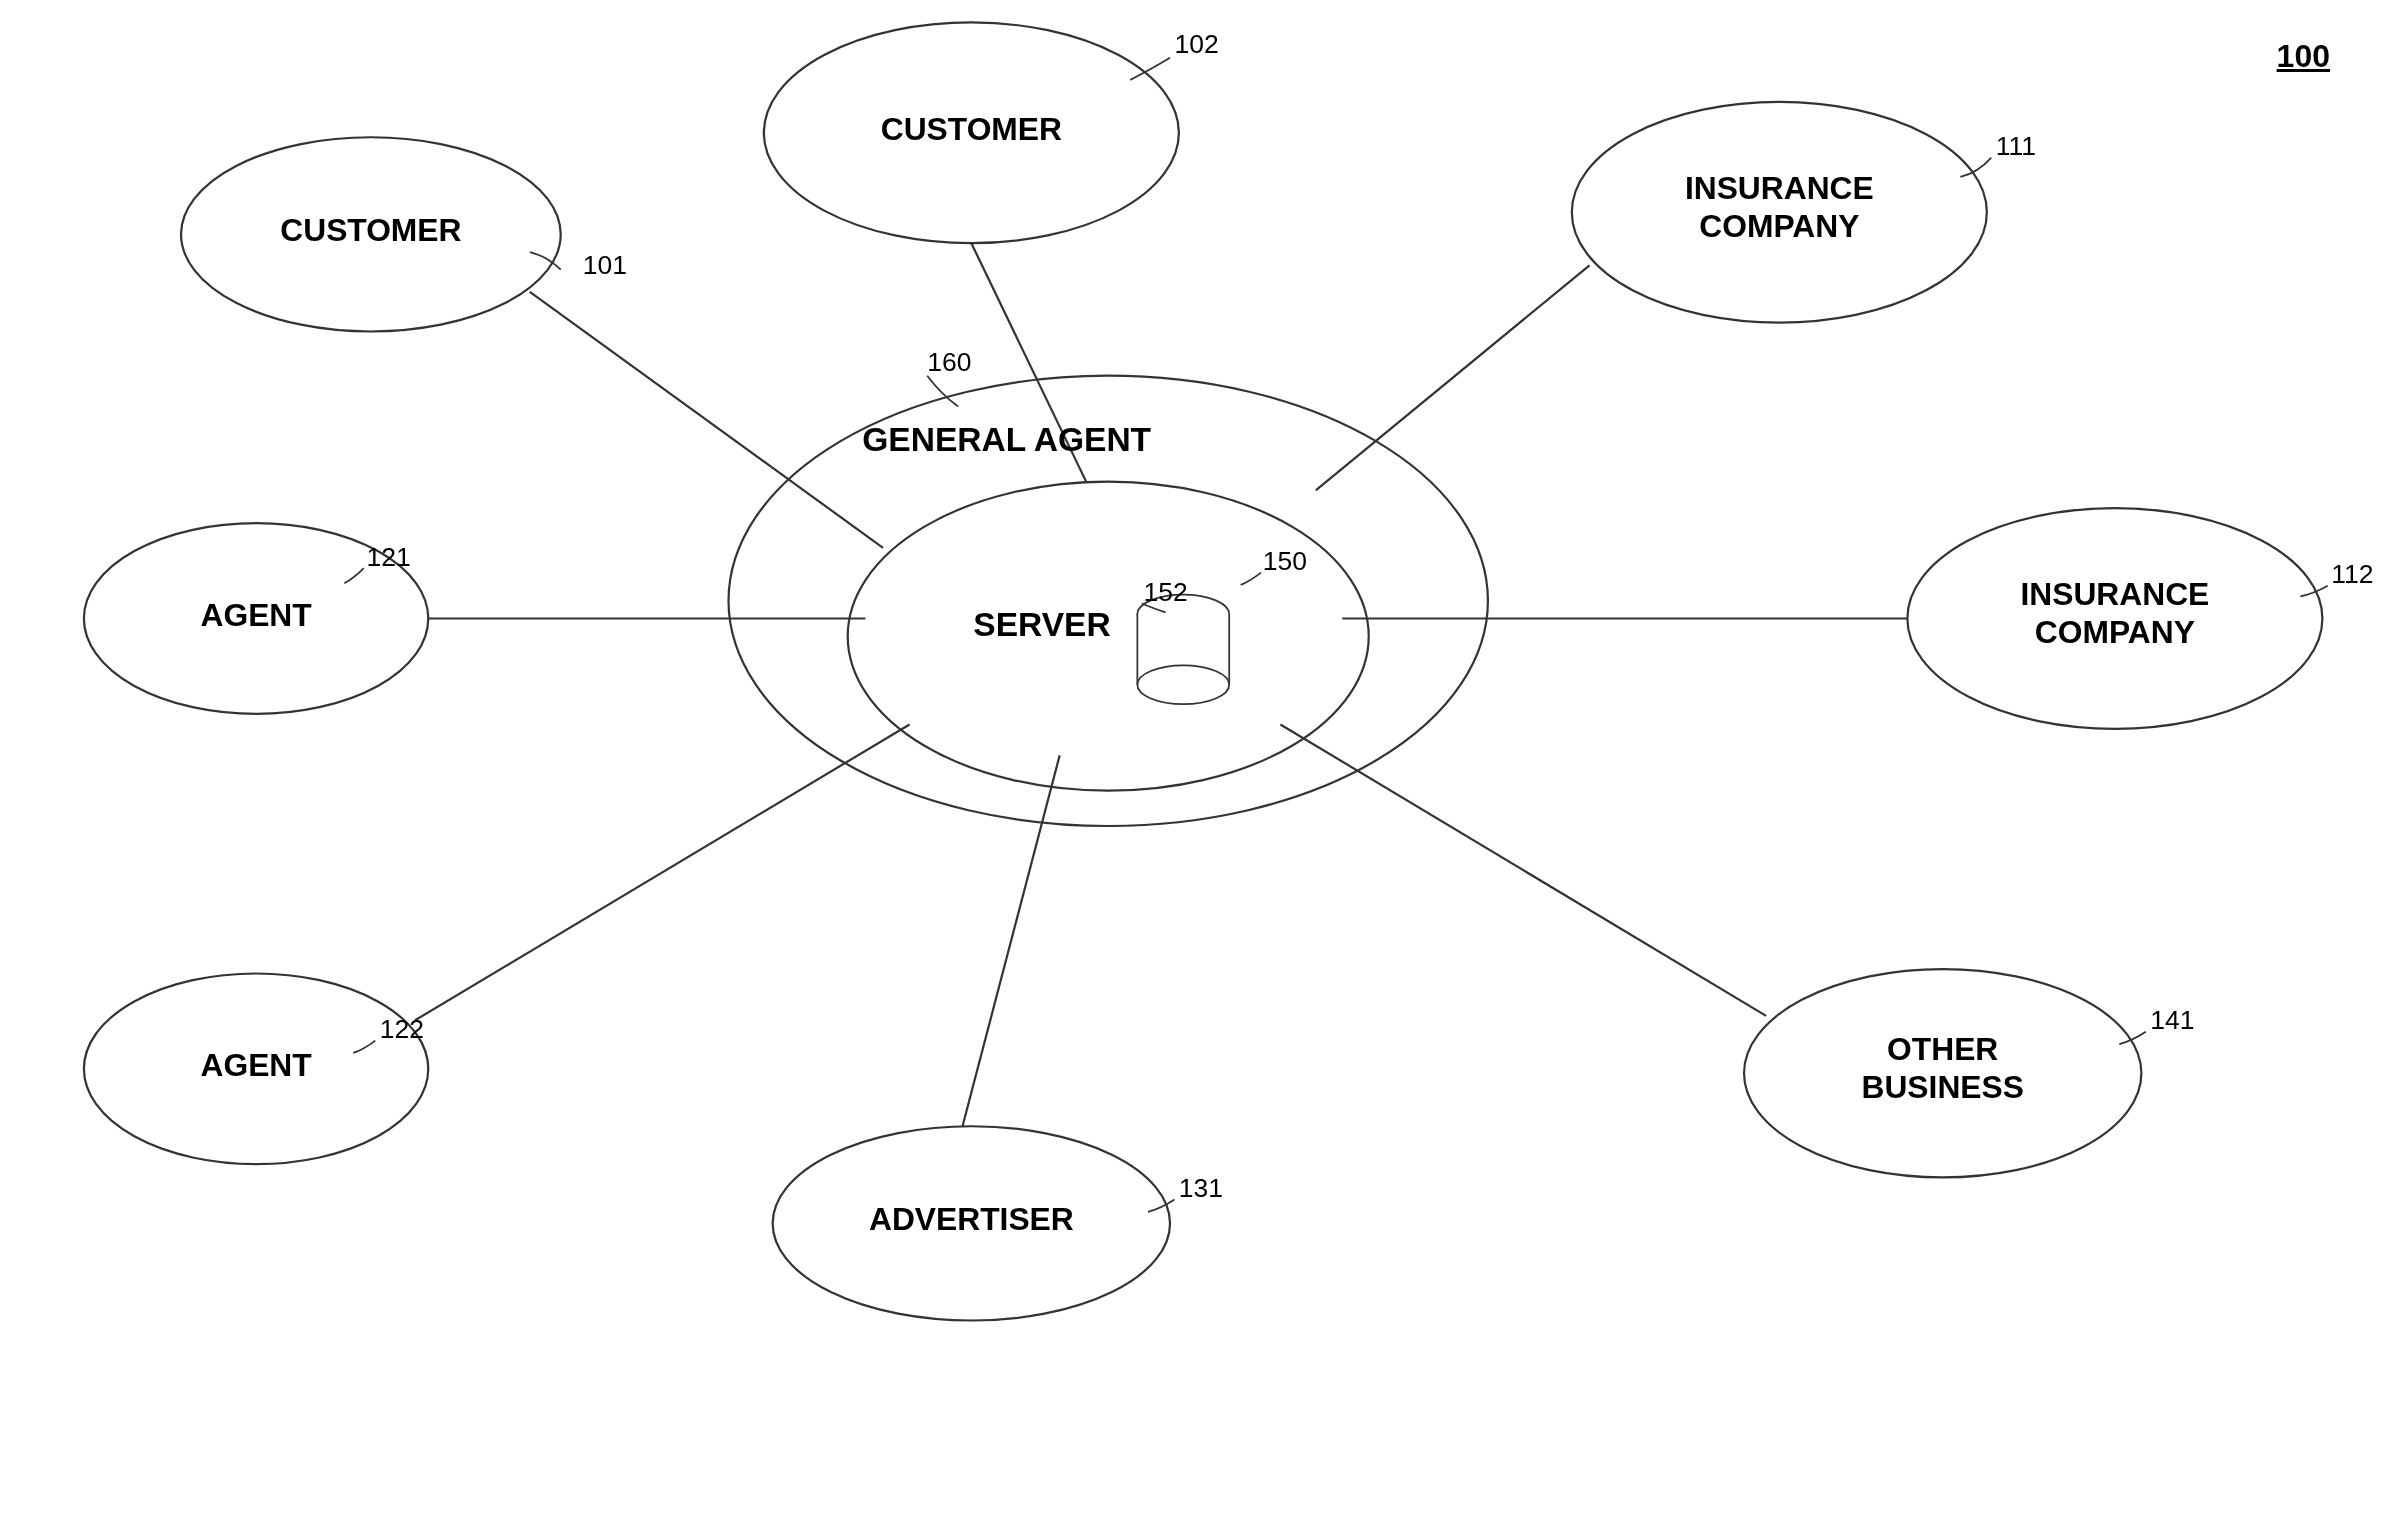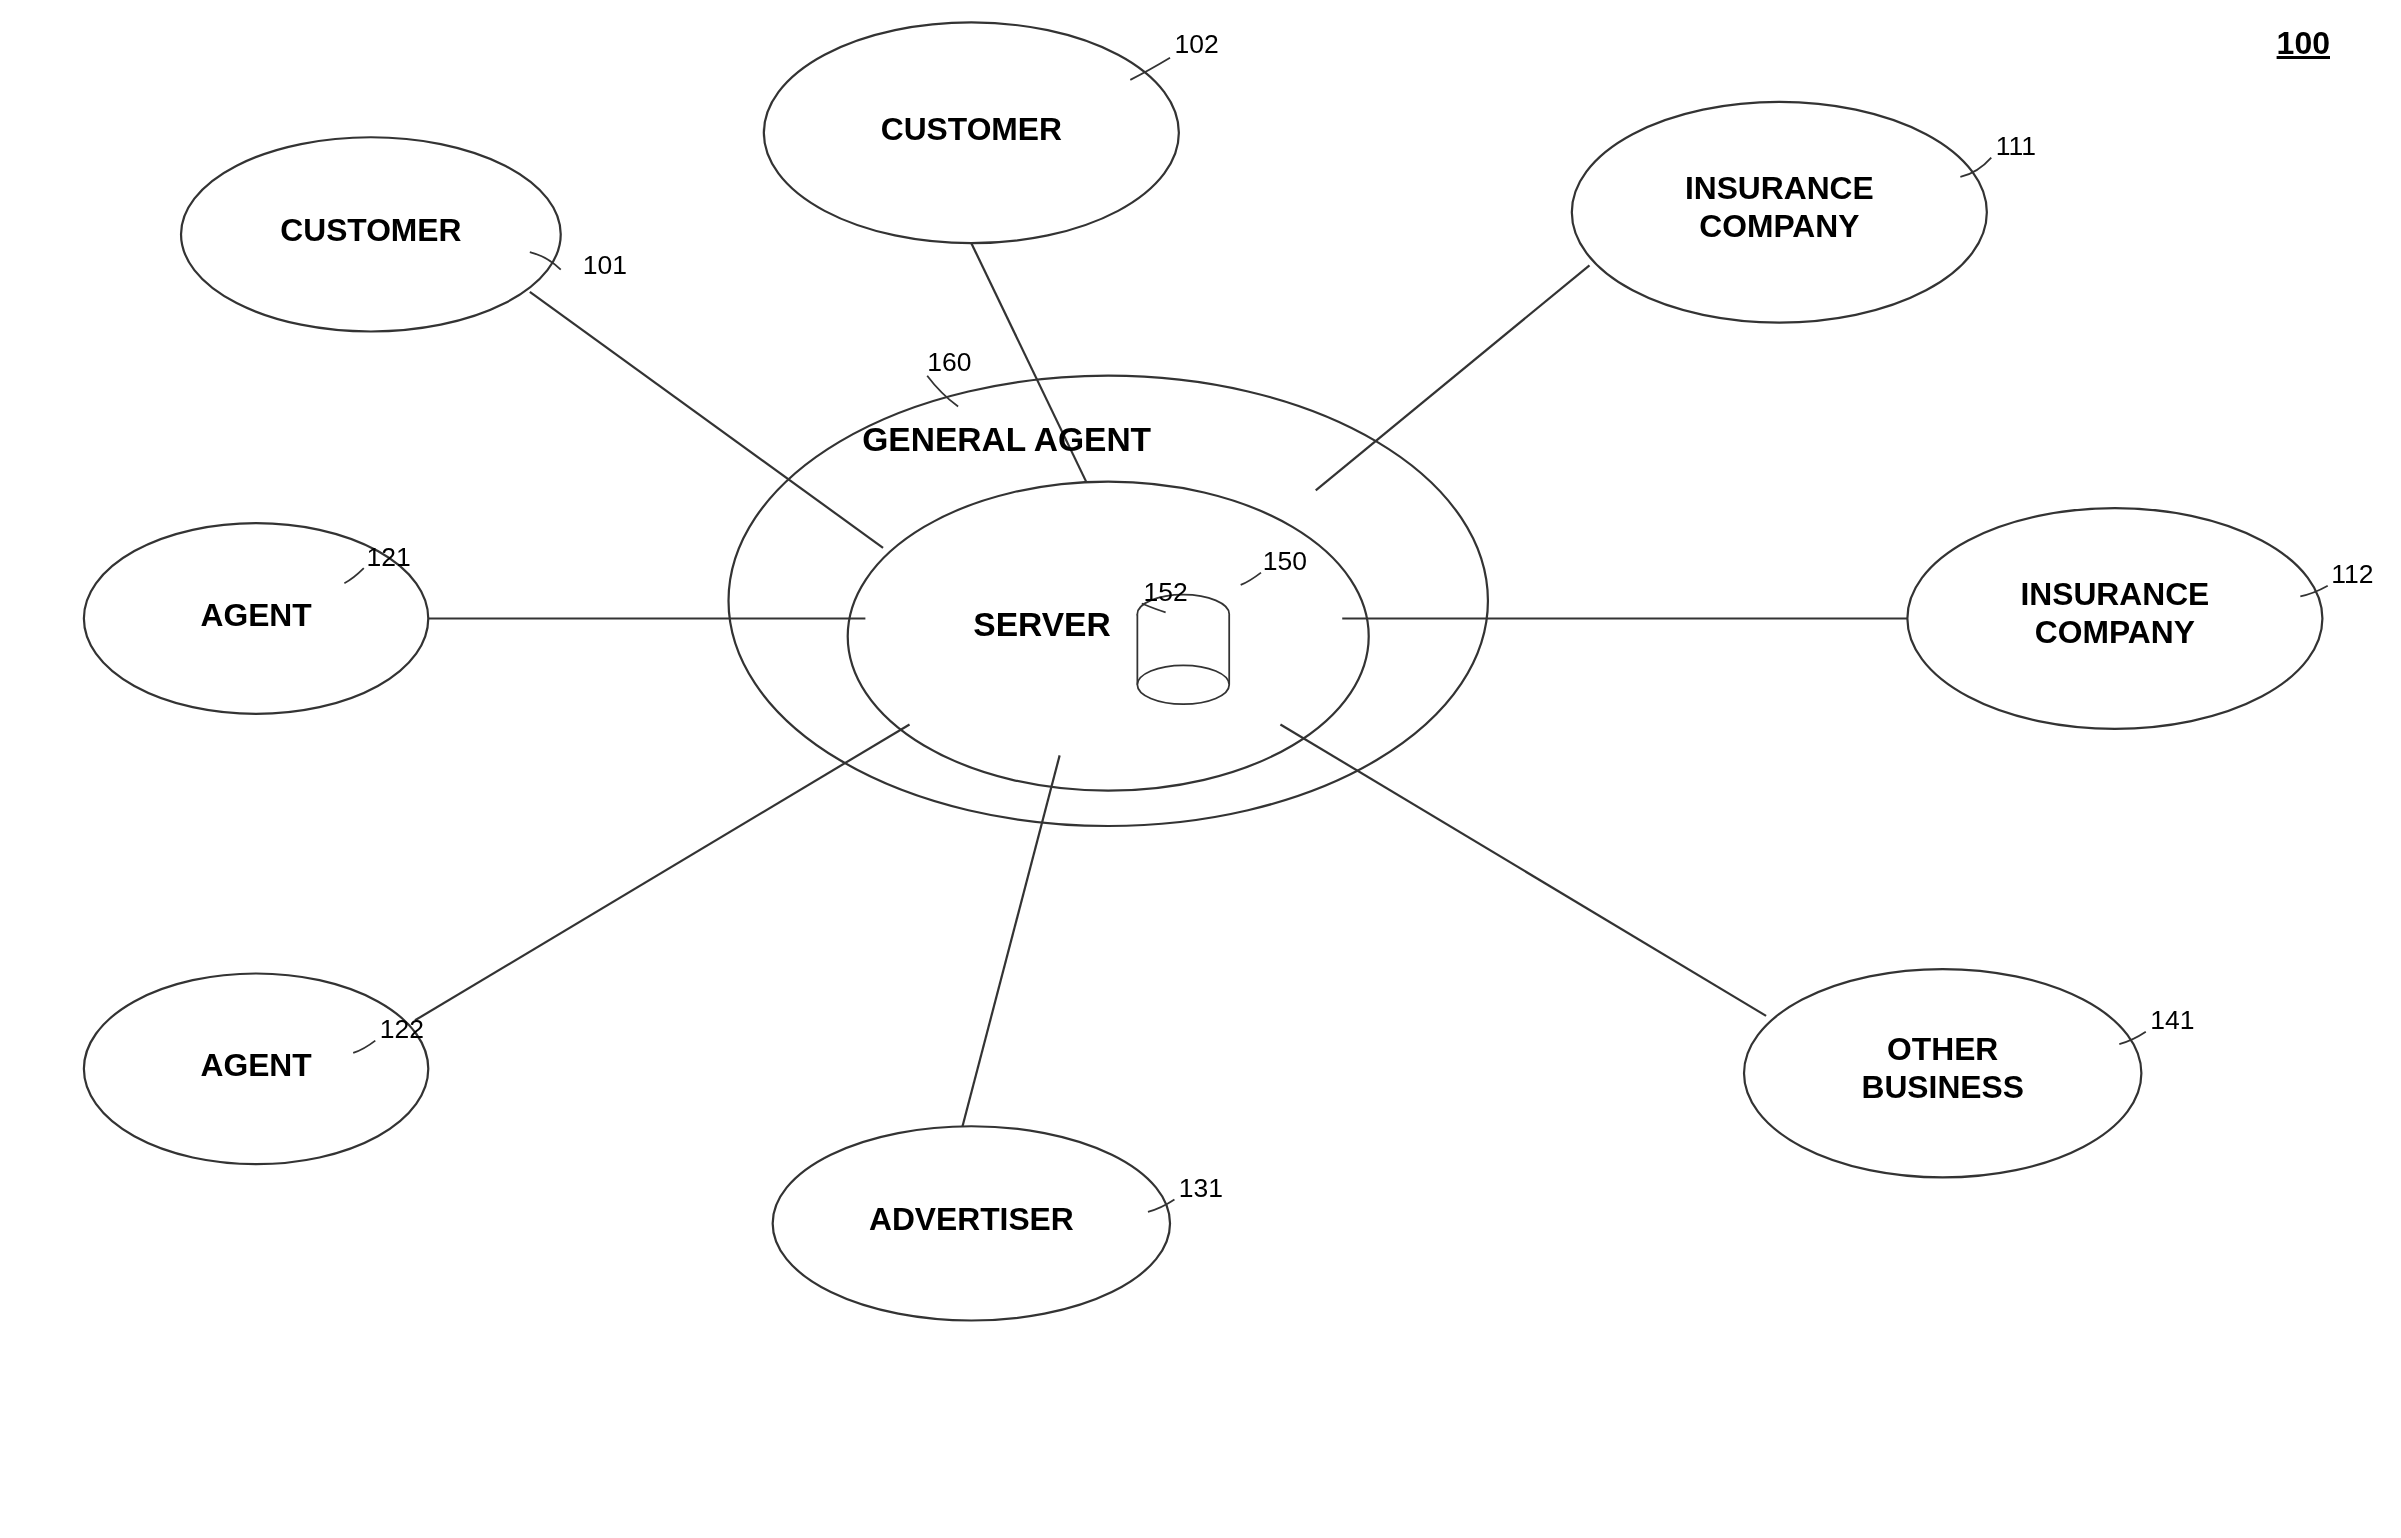--- a/index.html
+++ b/index.html
@@ -12,21 +12,21 @@
       font-family: Arial, sans-serif;
     }
     svg {
       position: absolute;
       top: 0; left: 0;
       width: 2401px;
       height: 1539px;
     }
     .diagram-number {
       position: absolute;
-      top: 25px;
+      top: 38px;
       right: 71px;
       font-size: 32px;
       font-weight: bold;
       text-decoration: underline;
     }
   </style>
 </head>
 <body>
 
 <div class="diagram-number">100</div>

